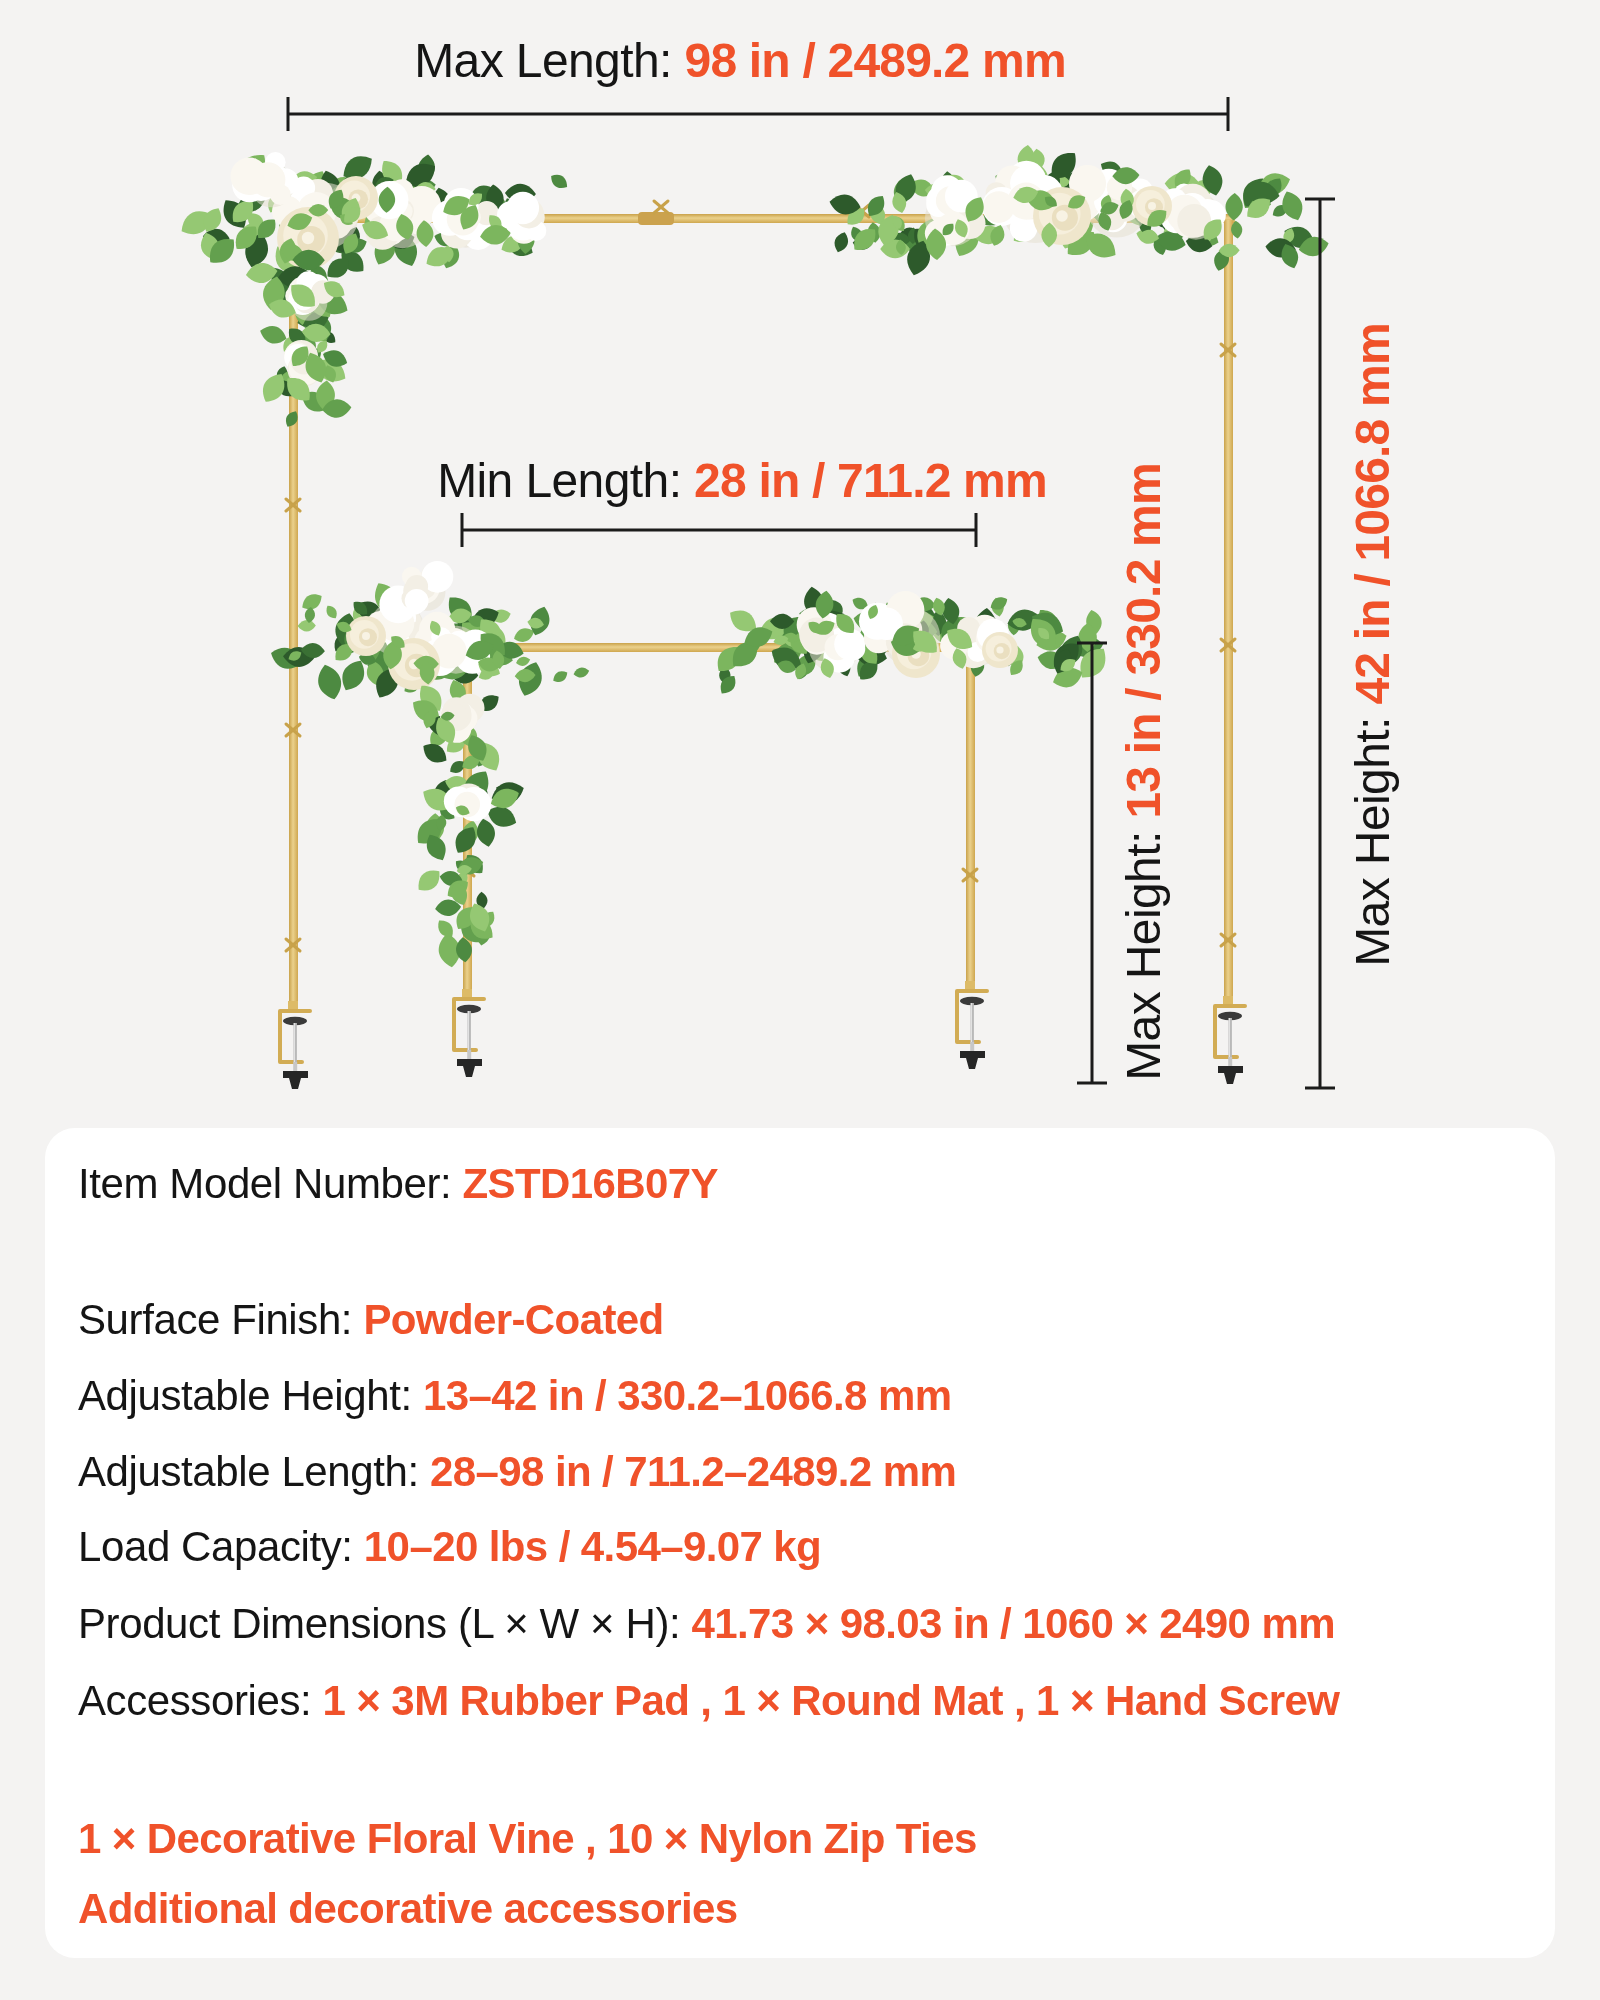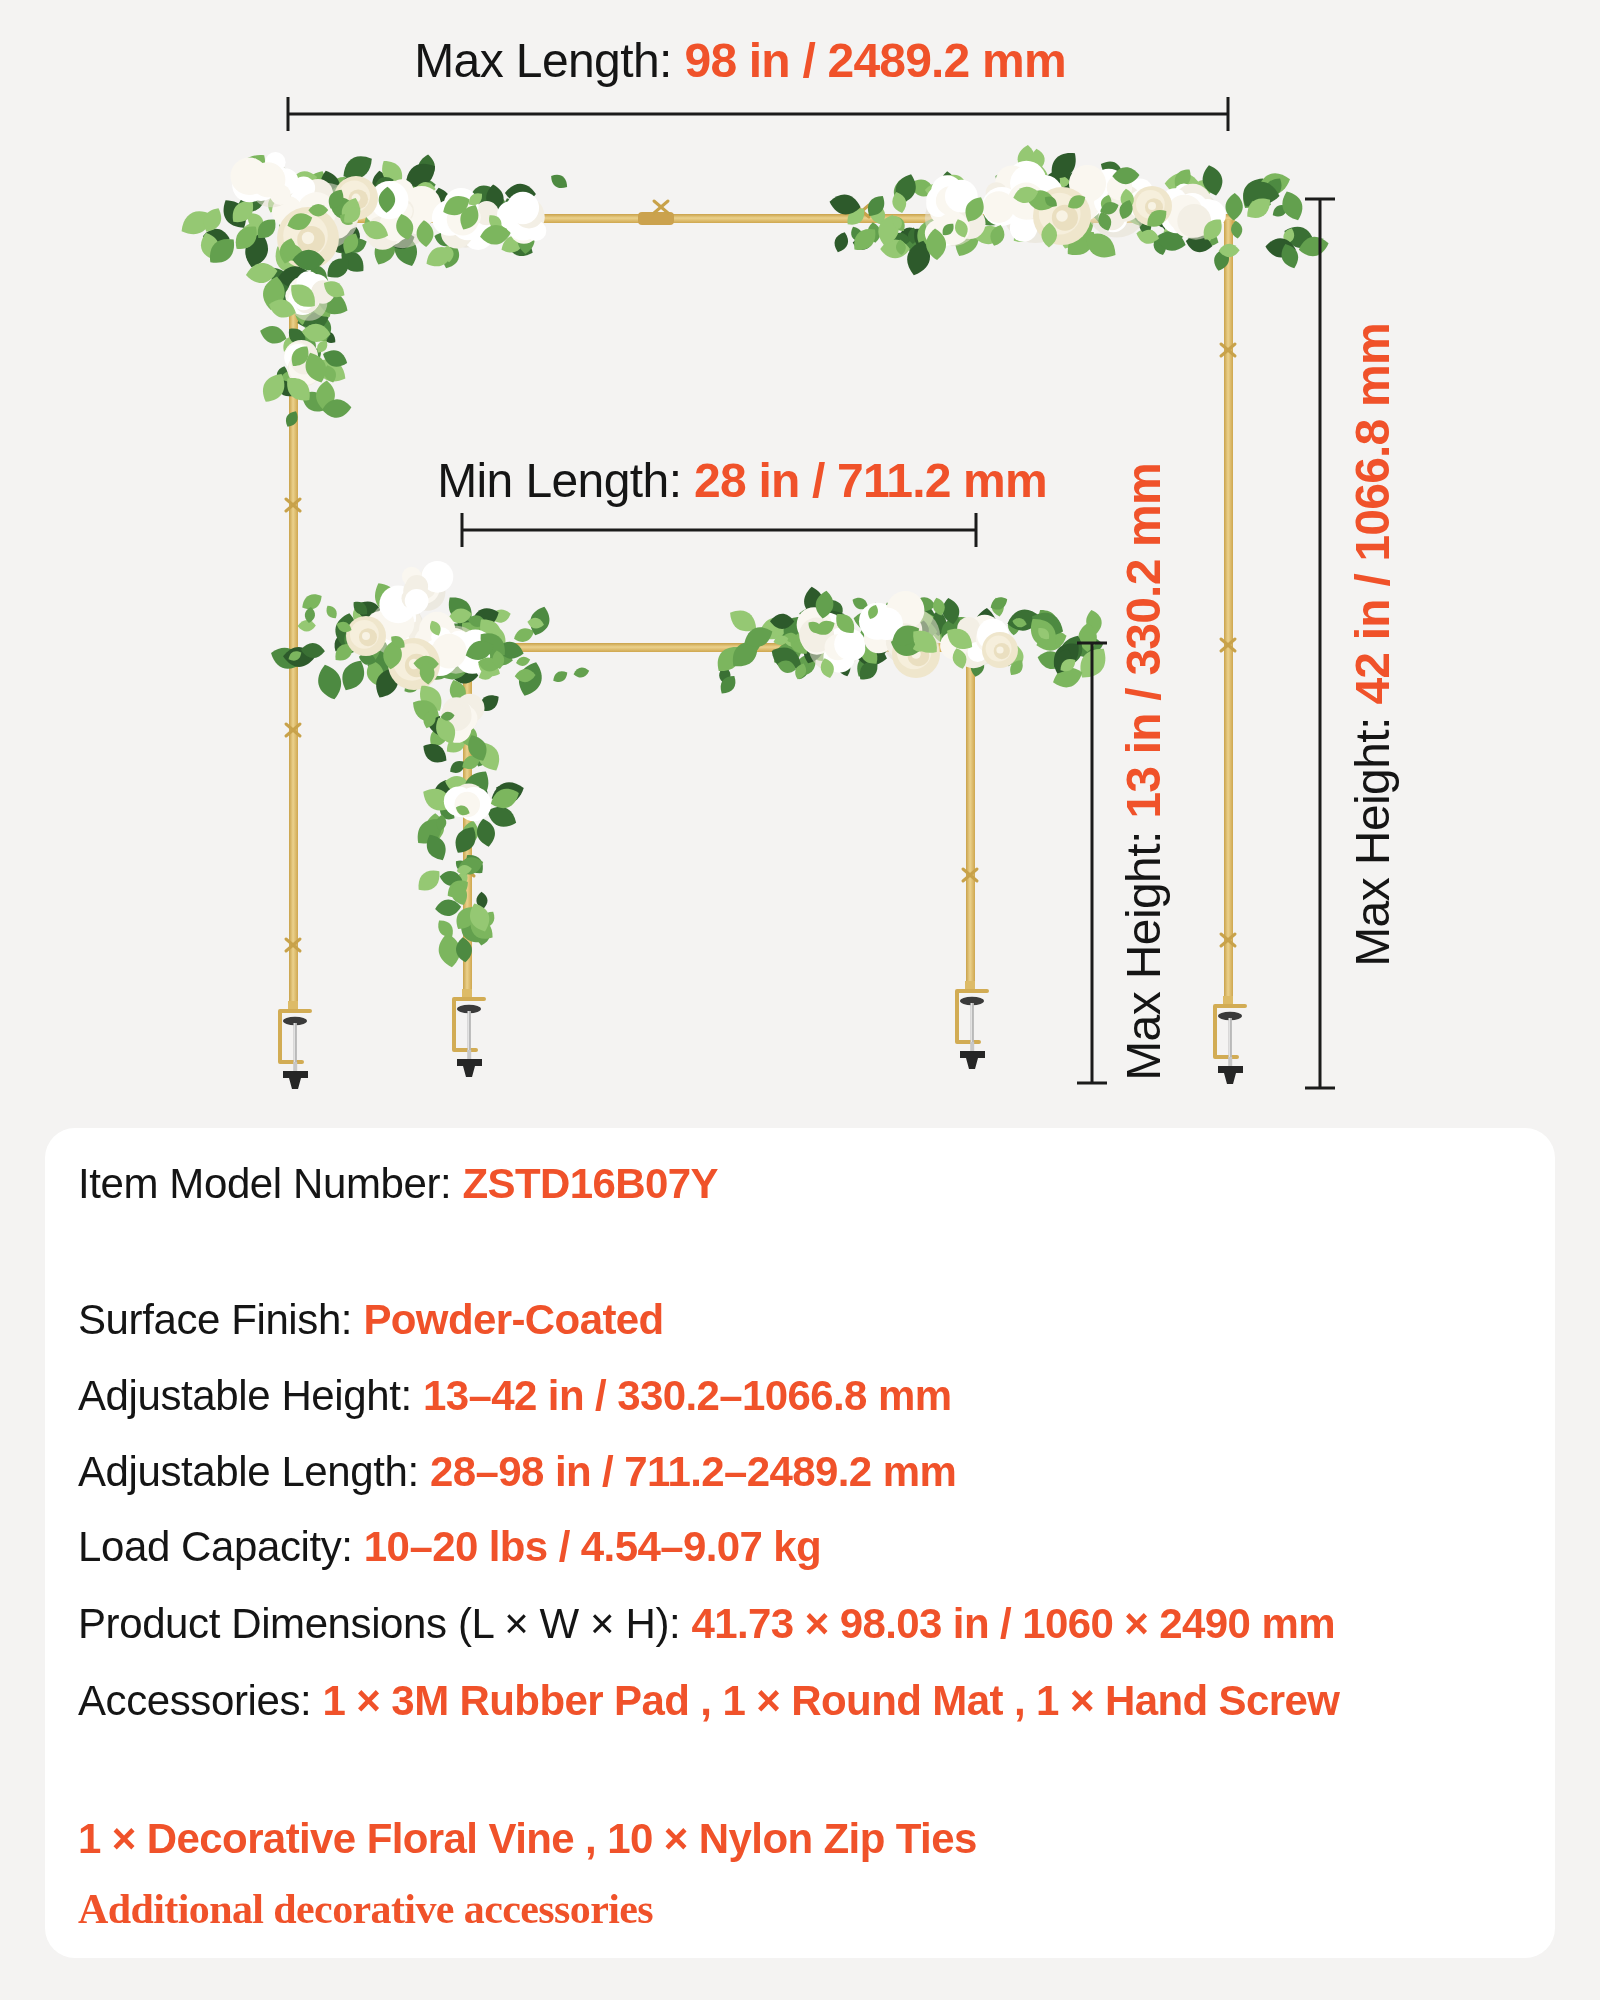--- a/index.html
+++ b/index.html
@@ -1094,18 +1094,18 @@
     </div>
 
     <div class="srow" style="top:547px;">
       <span>Accessories: </span><span class="v">1 × 3M Rubber Pad , 1 × Round Mat , 1 × Hand Screw</span>
     </div>
 
     <div class="srow orange" style="top:685px;">
       <span>1 × Decorative Floral Vine , 10 × Nylon Zip Ties</span>
     </div>
 
-    <div class="srow orange" style="top:755px;font-family:Liberation Serif, serif;">
+    <div class="srow orange" style="top:755px;">
       <span>Additional decorative accessories</span>
     </div>
 
   </div>
 </div>
 
 </body></html>

